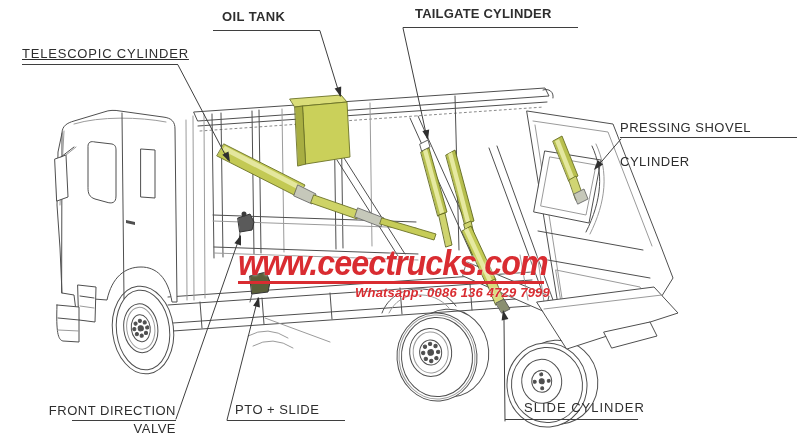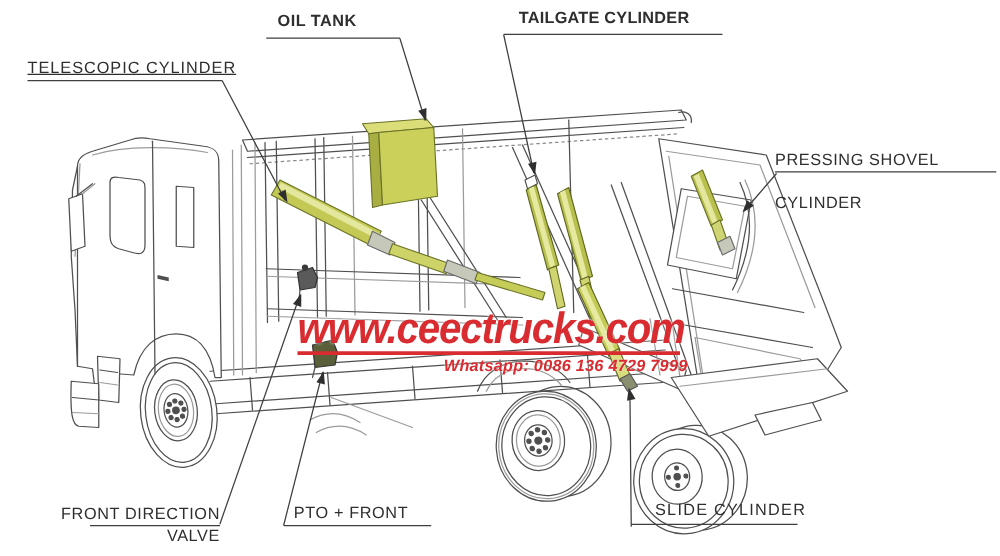--- a/index.html
+++ b/index.html
@@ -268,21 +268,21 @@
     <span class="blk" style="margin-top:20px;letter-spacing:0.5px;">CYLINDER</span>
   </div>
 
   <div class="lbl" style="left:47px;top:404px;width:129px;text-align:right;">
     <span class="blk" style="letter-spacing:0.5px;">FRONT DIRECTION</span>
     <i class="rule" style="left:25px;top:16px;width:104px;"></i>
     <span class="blk" style="margin-top:4px;letter-spacing:0.5px;">VALVE</span>
   </div>
 
   <div class="lbl" style="left:227px;top:403px;width:118px;">
-    <span class="blk" style="padding-left:8px;letter-spacing:0.5px;">PTO + FRONT</span>
+    <span class="blk" style="padding-left:8px;letter-spacing:0.5px;">PTO + SLIDE</span>
     <i class="rule" style="left:0;top:17px;width:118px;"></i>
   </div>
 
   <div class="lbl" style="left:505px;top:401px;width:133px;">
     <span class="blk" style="padding-left:19px;letter-spacing:1px;">SLIDE CYLINDER</span>
     <i class="rule" style="left:0;top:18px;width:133px;"></i>
   </div>
 
   <div id="wm">
     <span class="site">www.ceectrucks.com</span>

